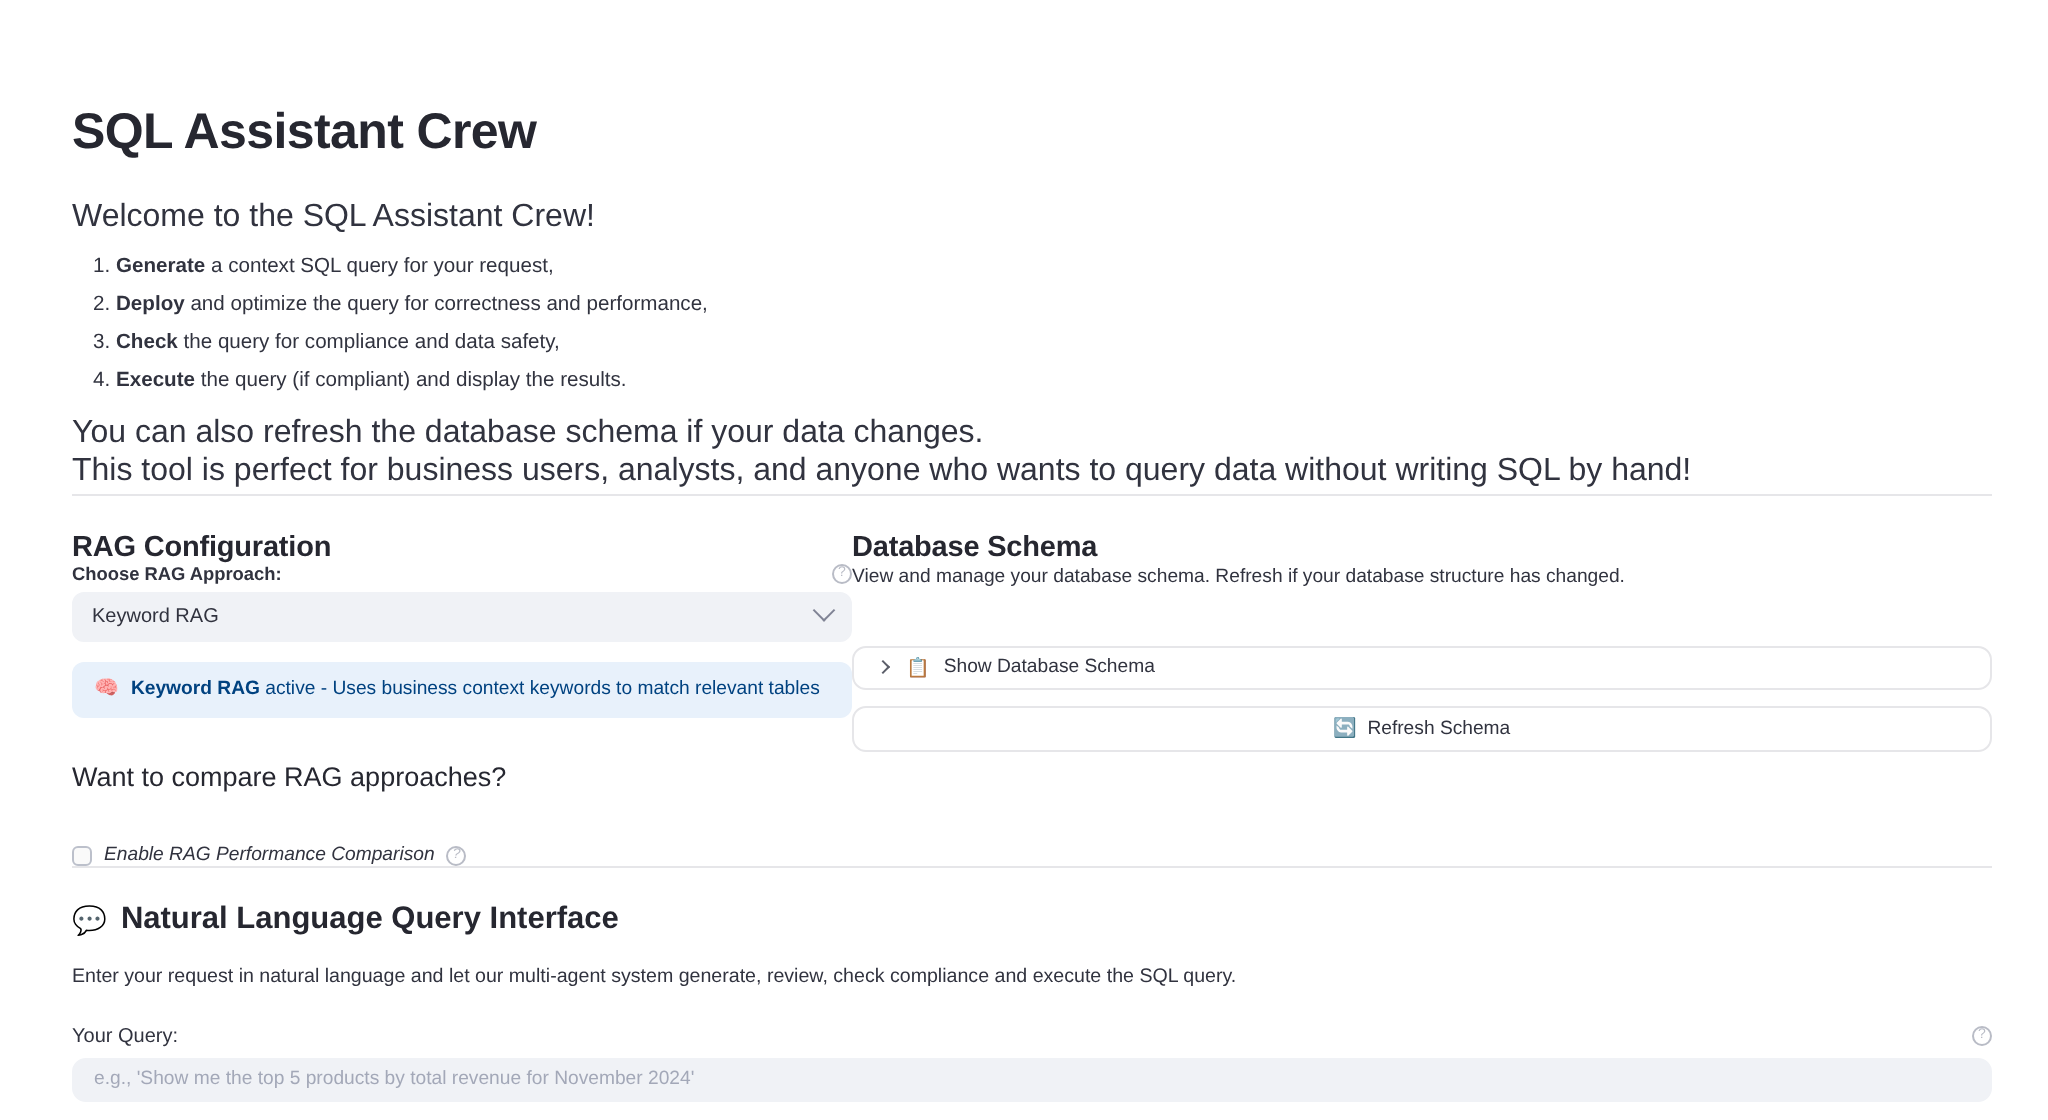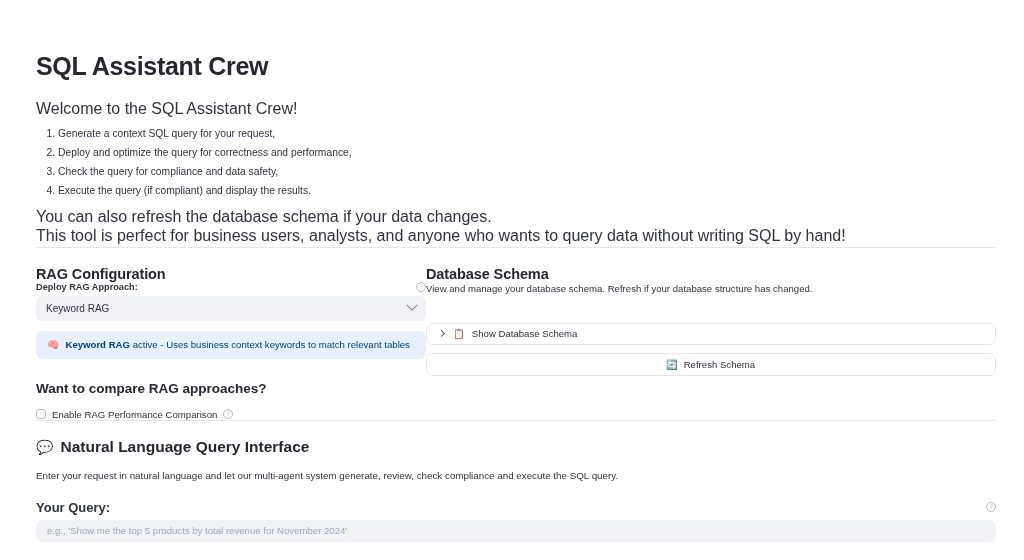--- a/index.html
+++ b/index.html
@@ -34,21 +34,21 @@
 
   h1.title {
     font-size: 25px; font-weight: bold; letter-spacing: -.3px;
     color: #262730; margin-top: 52px; margin-bottom: 0;
   }
 
   .intro { margin-top: 20px; }
   .intro p { font-size: 16px; line-height: 16px; color: #31333f; margin-bottom: 3px; }
   .intro ol { margin: 9px 0 9px 22px; }
   .intro ol li { font-size: 10.3px; line-height: 15.5px; color: #31333f; margin-bottom: 3.5px; }
-  .intro ol li b { font-weight: normal; }
+  .intro ol li b { font-weight: bold; }
   .spaced-p { margin-top: 10px; }
 
   hr.div { border: none; border-top: 1px solid #e6e6e9; margin: 0; }
   .div-1 { margin-top: 21px; }
   .div-2 { margin-top: 24px; }
 
   
   .cols { display: flex; gap: 0; margin-top: 18px; }
   .col-left  { width: 390px; }
   .col-right { width: 570px; margin-left: 0; }
@@ -86,24 +86,24 @@
 
   .info-banner {
     margin-top: 10px; background: #e8f1fb; border-radius: 6px;
     padding: 8px 11px; display: flex; align-items: center; gap: 6px;
     font-size: 9.6px; color: #004280; height: 28px;
   }
   .info-banner .emoji { font-size: 10px; line-height: 1; }
   .info-banner b { font-weight: bold; }
 
   h3.sub {
-    font-size: 13.5px; font-weight: bold; color: #262730;
-    margin-top: 22px; margin-bottom: 13px;
-  }
-  .checkbox-row { display: flex; align-items: flex-start; gap: 6px; cursor: pointer; }
+    font-size: 13.5px; font-weight: normal; color: #262730;
+    margin-top: 22px; margin-bottom: 26px;
+  }
+  .checkbox-row { display: flex; align-items: flex-end; gap: 6px; cursor: pointer; font-style: italic; }
   .cbox {
     width: 10px; height: 10px; border: 1px solid #bcc0cb;
     border-radius: 3px; background: #fafafa; flex: none;
   }
   .cbox-label { font-size: 9.6px; color: #31333f; }
 
   
   .sec-desc { font-size: 9.6px; color: #31333f; margin-bottom: 27px; line-height: 14px; }
 
   .expander {
@@ -130,21 +130,21 @@
     font-size: 15.5px; font-weight: bold; color: #262730;
     display: flex; align-items: center; gap: 7px; margin-top: 17px;
   }
   h2.nl-title .emoji { font-size: 14px; }
   .nl-desc { font-size: 9.8px; color: #31333f; margin-top: 14px; }
 
   .query-label-row {
     display: flex; align-items: center; justify-content: space-between;
     margin-top: 19px;
   }
-  .query-label { font-size: 13px; font-weight: bold; color: #31333f; }
+  .query-label { font-size: 10px; font-weight: normal; color: #31333f; }
 
   .text-input {
     margin-top: 5px; height: 22px; background: #f0f2f6;
     border: 1px solid #f0f2f6; border-radius: 7px;
     display: flex; align-items: center; padding: 0 10px;
     font-size: 9.6px; color: #a3a8b8; cursor: text;
   }
 </style>
 </head>
 <body>
@@ -179,21 +179,21 @@
     </div>
 
     <hr class="div div-1">
 
     <div class="cols">
 
       <div class="col-left">
         <h2 class="sec">RAG Configuration</h2>
 
         <div class="field-label">
-          <span class="lbl-txt">Deploy RAG Approach:</span>
+          <span class="lbl-txt">Choose RAG Approach:</span>
           <span class="help-icon">?</span>
         </div>
 
         <div class="select">
           <span>Keyword RAG</span>
           <span class="chev-down"></span>
         </div>
 
         <div class="info-banner">
           <span class="emoji">🧠</span>

